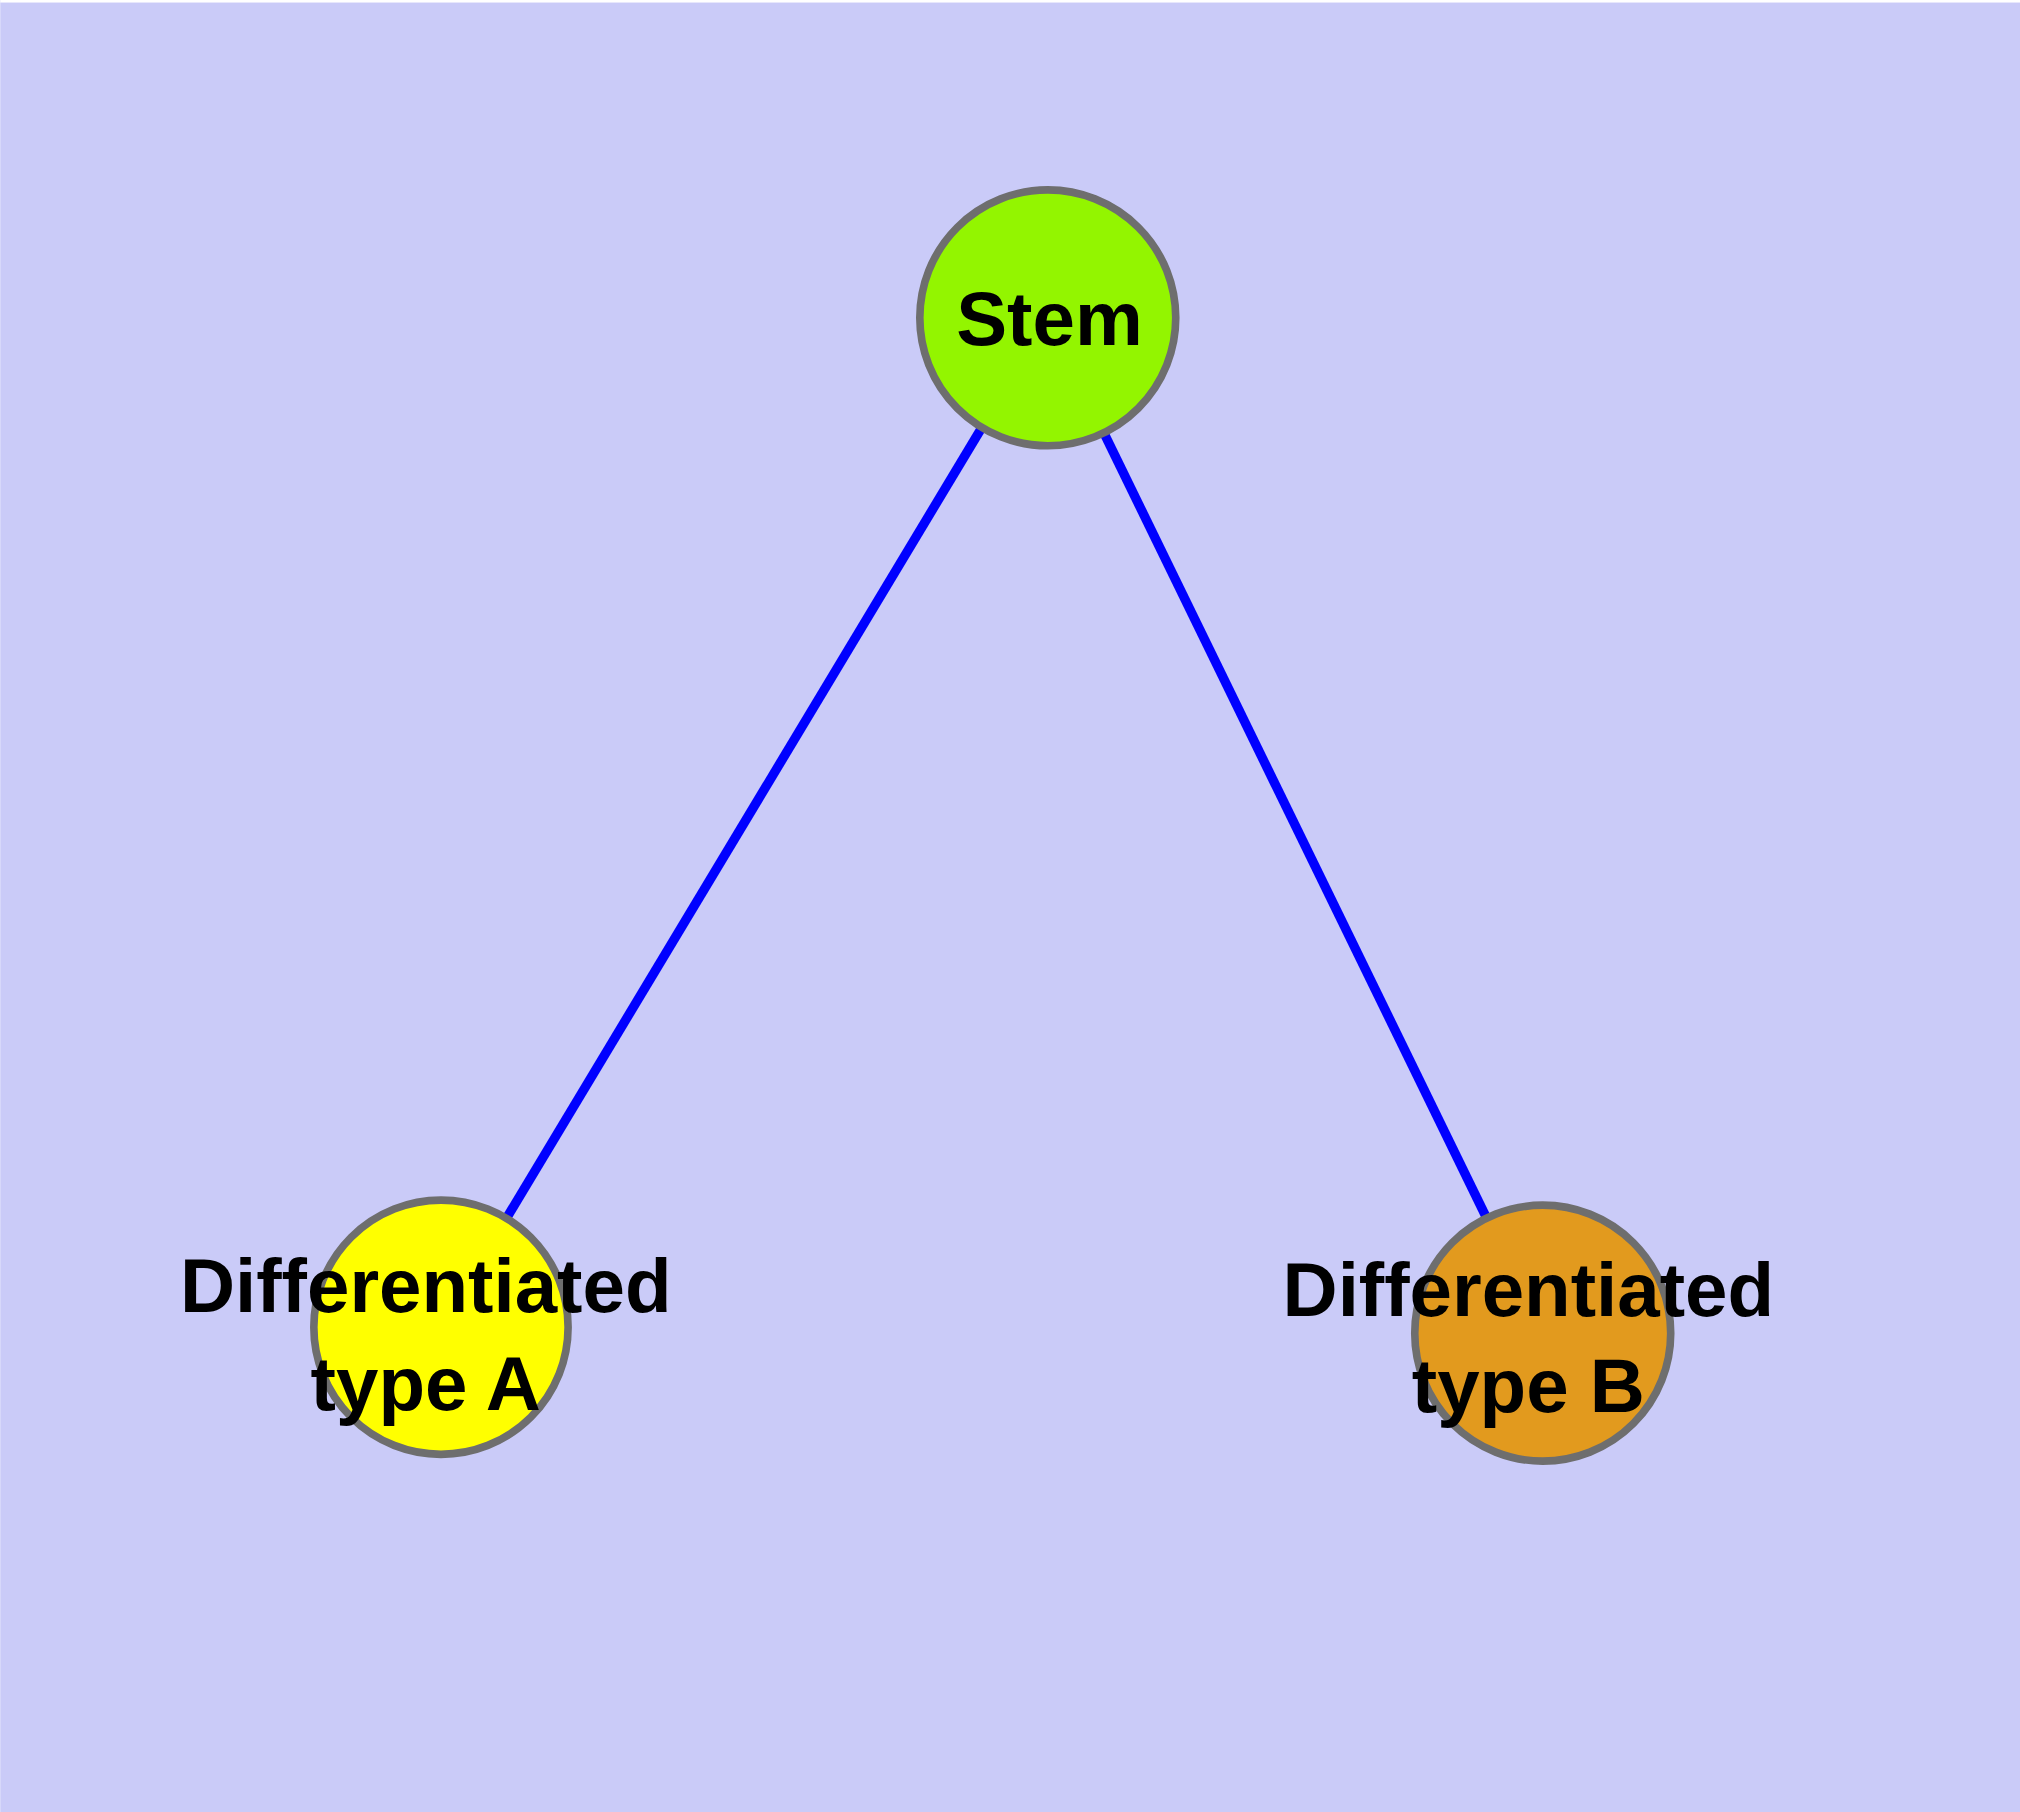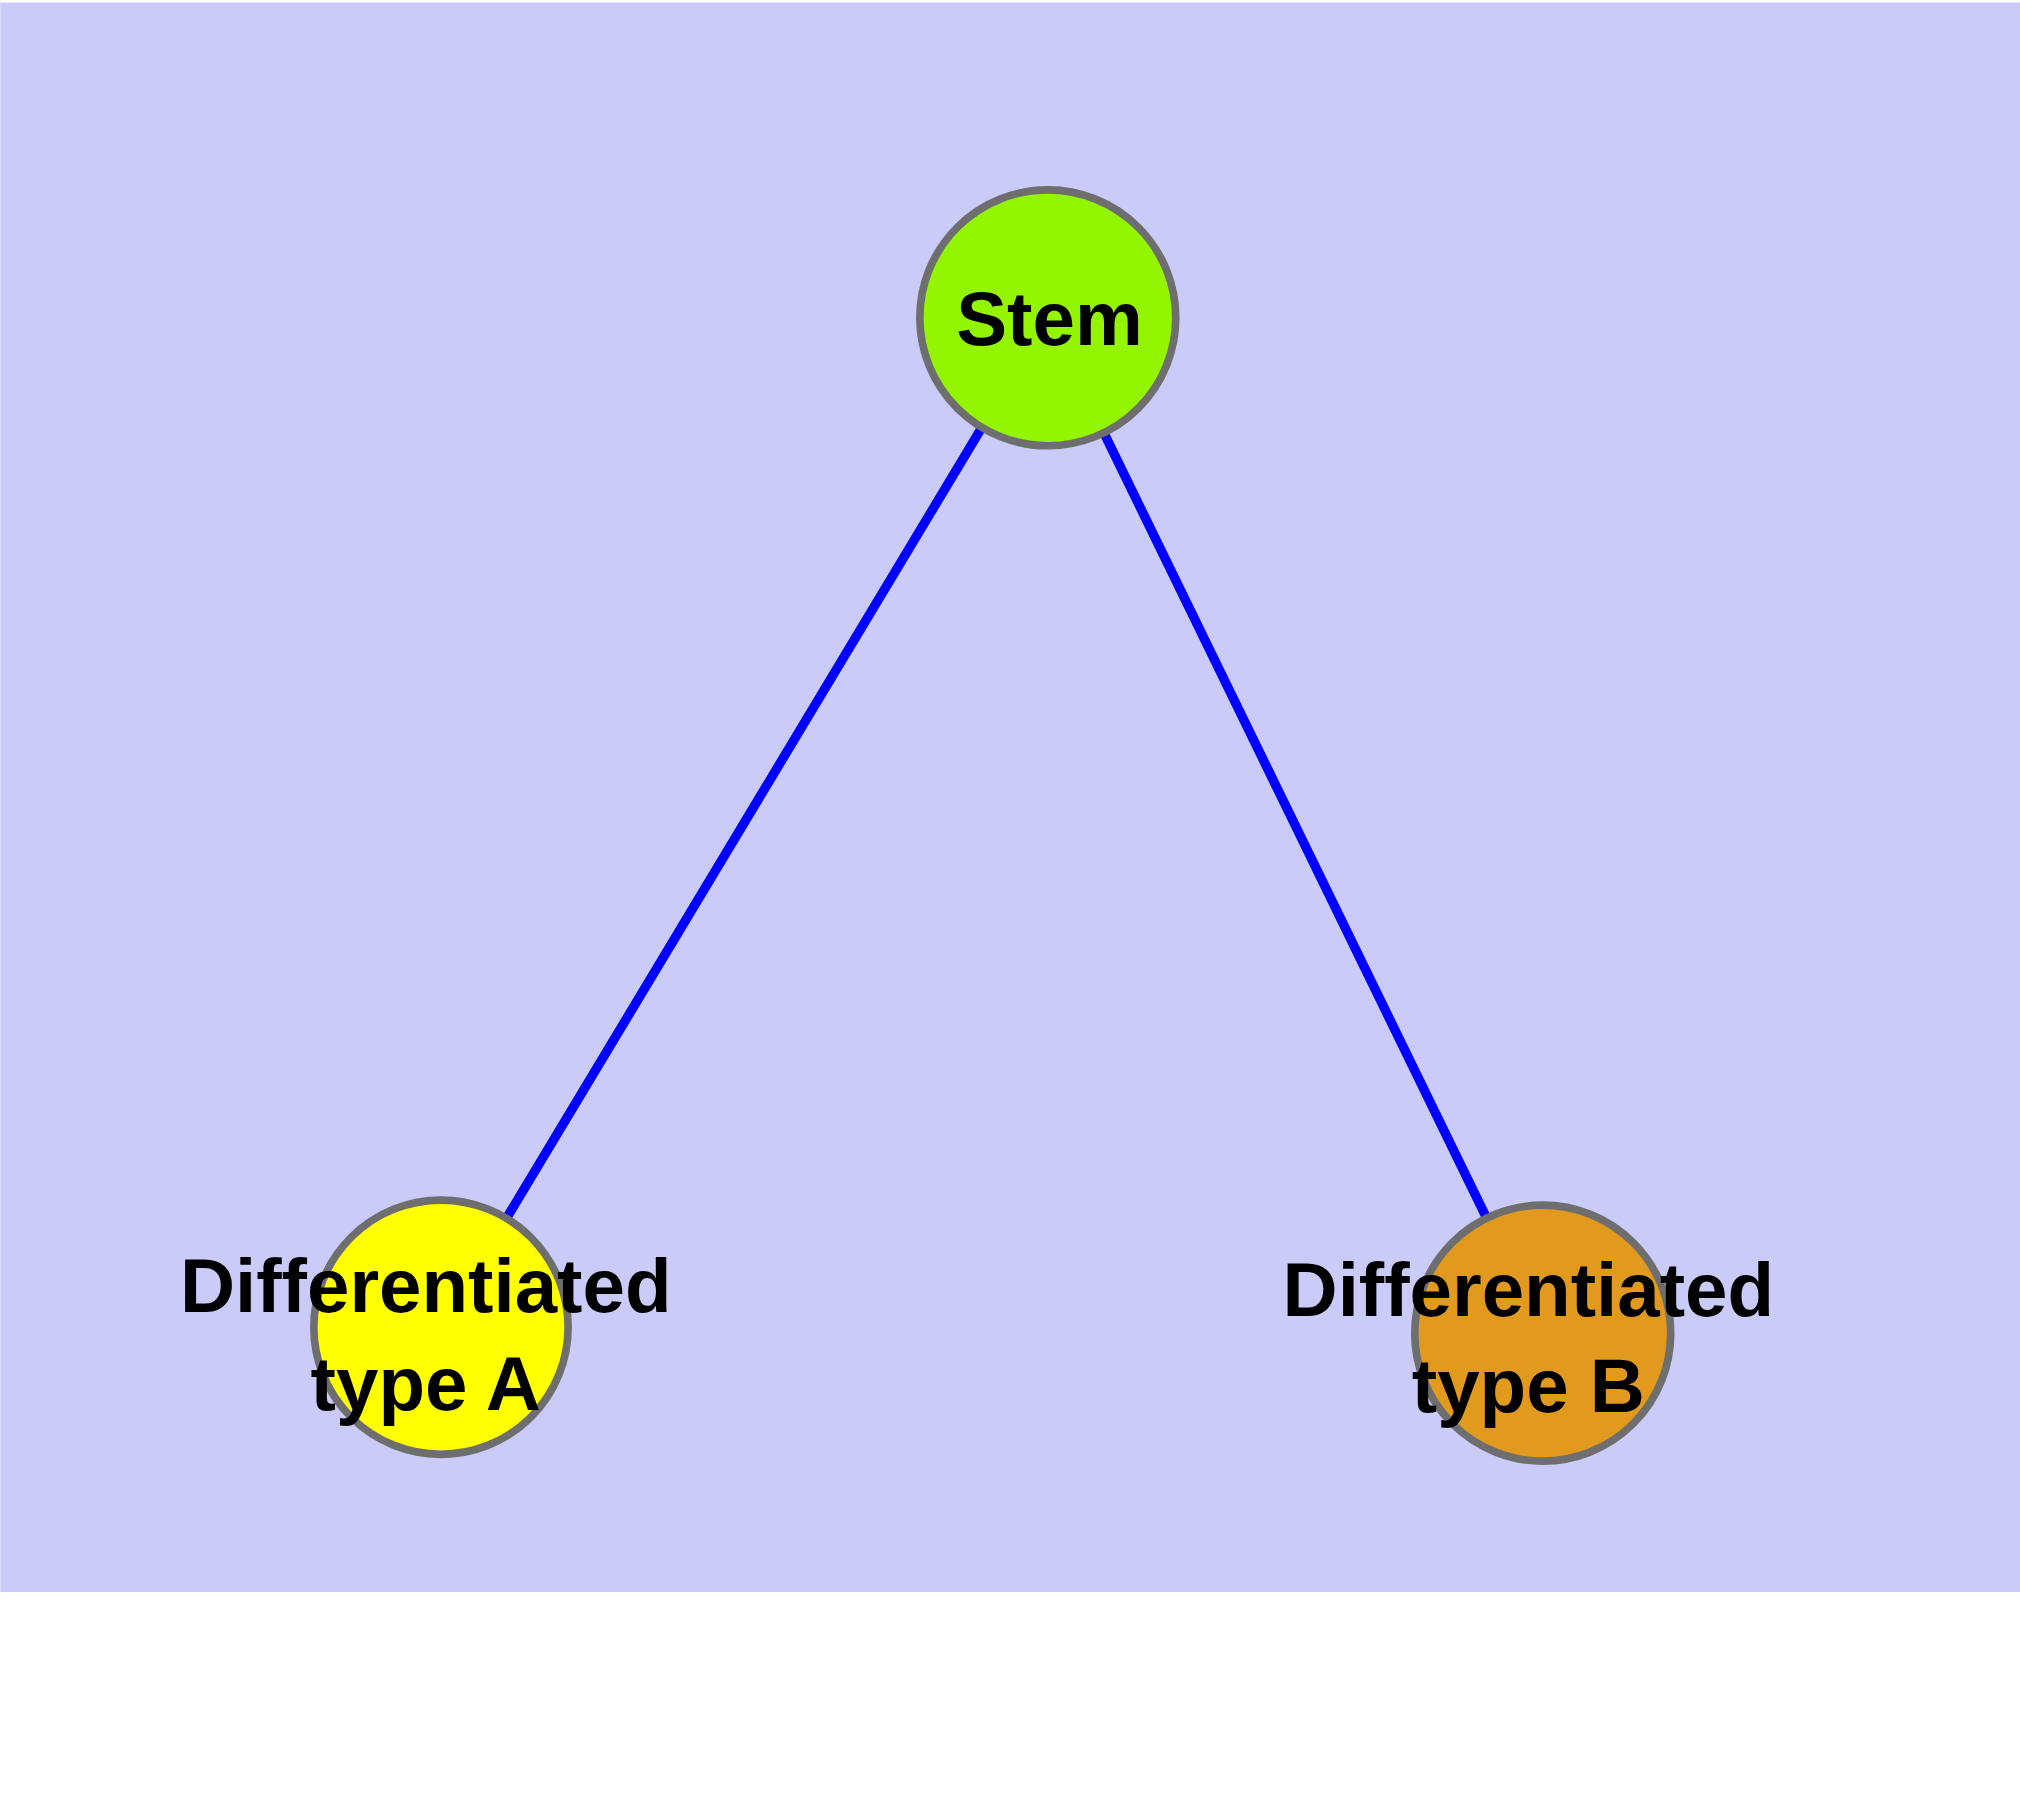--- a/index.html
+++ b/index.html
@@ -3,21 +3,21 @@
 <meta charset="utf-8">
 <style>
   html, body {
     margin: 0;
     padding: 0;
     background: #ffffff;
   }
   .canvas-wrap {
     position: relative;
     width: 2021px;
-    height: 1592px;
+    height: 1812px;
     overflow: hidden;
     font-family: "Liberation Sans", sans-serif;
   }
   svg {
     display: block;
   }
   .node-label {
     font-family: "Liberation Sans", sans-serif;
     font-weight: bold;
     font-size: 90px;

